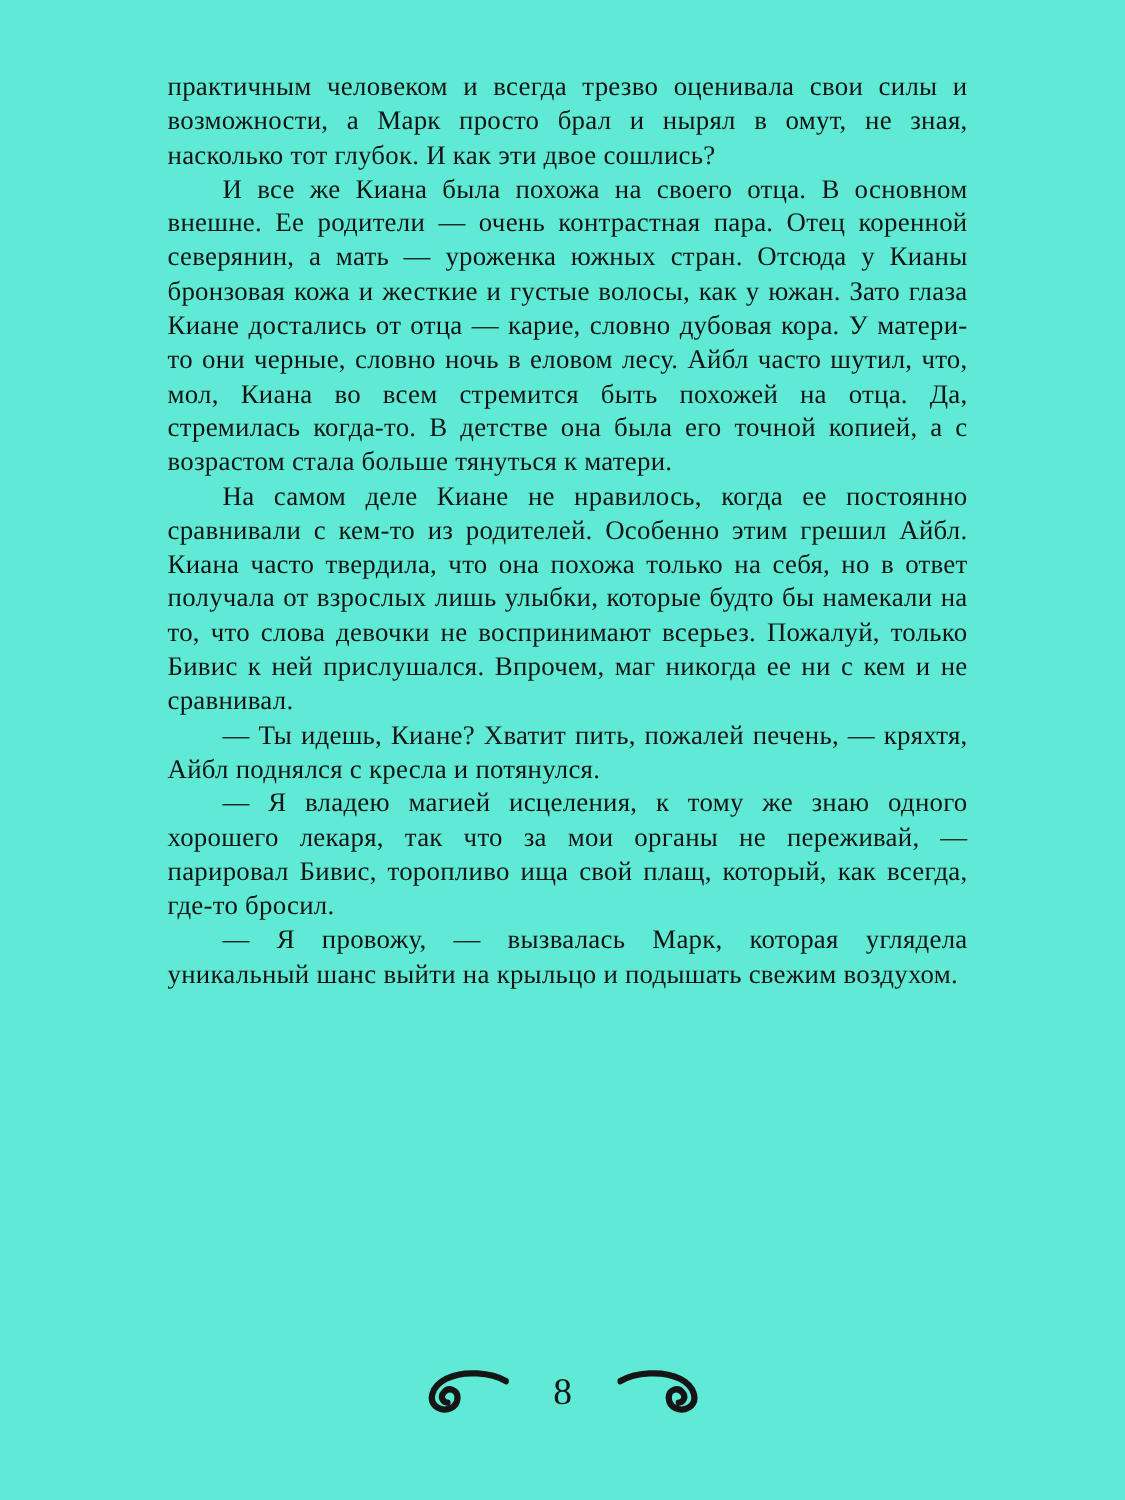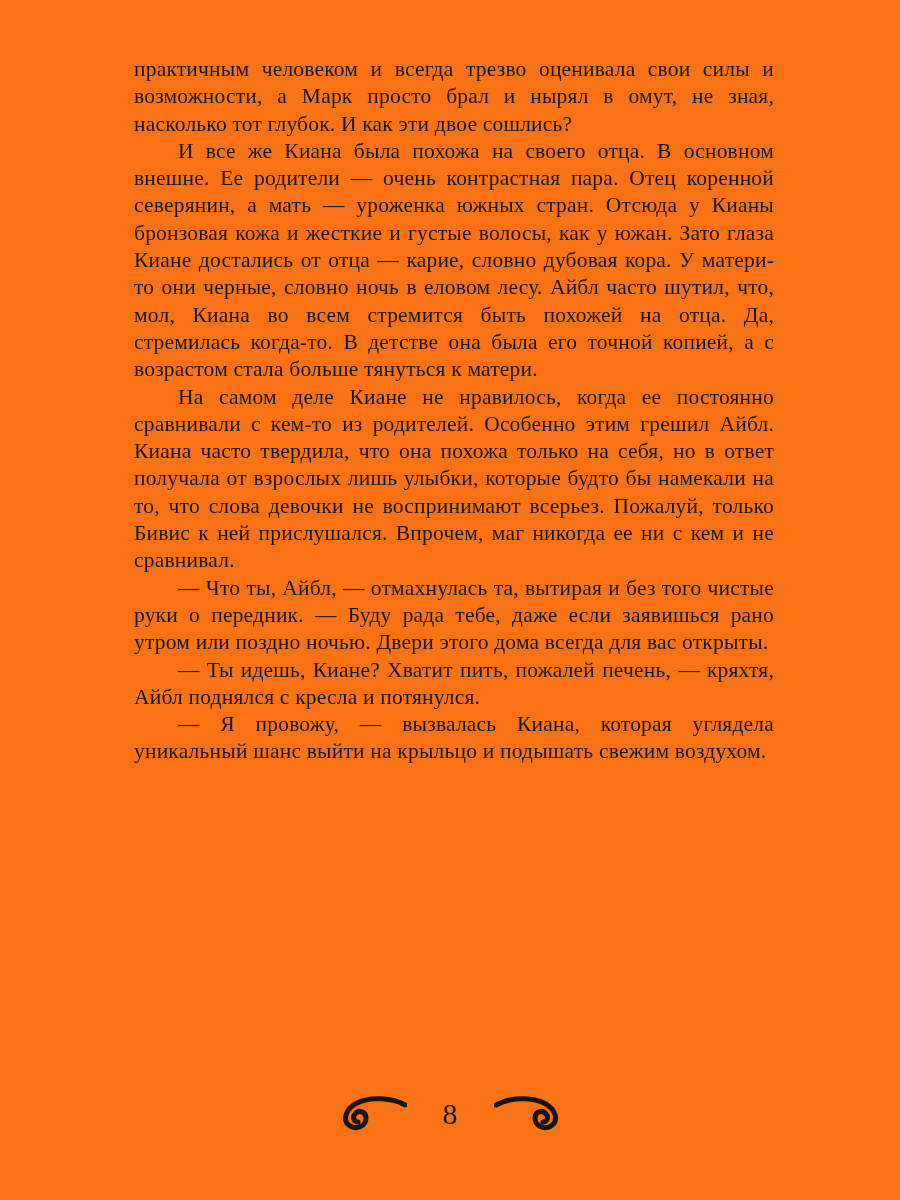--- a/index.html
+++ b/index.html
@@ -4,21 +4,21 @@
 <style>
   html, body {
     margin: 0;
     padding: 0;
     background: #ffffff;
   }
   .page {
     position: relative;
     width: 900px;
     height: 1200px;
-    background: #f97316;
+    background: #5eead4;
     overflow: hidden;
     font-family: "Liberation Serif", serif;
   }
   .text-block {
     position: absolute;
     left: 134px;
     top: 56px;
     width: 640px;
     color: #151515;
     font-size: 21.5px;
@@ -60,23 +60,23 @@
 </style>
 </head>
 <body>
 
 <div class="page">
 
   <div class="text-block">
     <p class="no-indent">практичным человеком и всегда трезво оценивала свои силы и возможности, а Марк просто брал и нырял в омут, не зная, насколько тот глубок. И как эти двое сошлись?</p>
     <p>И все же Киана была похожа на своего отца. В основном внешне. Ее родители — очень контрастная пара. Отец коренной северянин, а мать — уроженка южных стран. Отсюда у Кианы бронзовая кожа и жесткие и густые волосы, как у южан. Зато глаза Киане достались от отца — карие, словно дубовая кора. У матери-то они черные, словно ночь в еловом лесу. Айбл часто шутил, что, мол, Киана во всем стремится быть похожей на отца. Да, стремилась когда-то. В детстве она была его точной копией, а с возрастом стала больше тянуться к матери.</p>
     <p>На самом деле Киане не нравилось, когда ее постоянно сравнивали с кем-то из родителей. Особенно этим грешил Айбл. Киана часто твердила, что она похожа только на себя, но в ответ получала от взрослых лишь улыбки, которые будто бы намекали на то, что слова девочки не воспринимают всерьез. Пожалуй, только Бивис к ней прислушался. Впрочем, маг никогда ее ни с кем и не сравнивал.</p>
-    <p>— Что ты, Айбл, — отмахнулась та, вытирая и без того чистые руки о передник. — Буду рада тебе, даже если заявишься рано утром или поздно ночью. Двери этого дома всегда для вас открыты.</p>
     <p>— Ты идешь, Киане? Хватит пить, пожалей печень, — кряхтя, Айбл поднялся с кресла и потянулся.</p>
-    <p>— Я провожу, — вызвалась Киана, которая углядела уникальный шанс выйти на крыльцо и подышать свежим воздухом.</p>
+    <p>— Я владею магией исцеления, к тому же знаю одного хорошего лекаря, так что за мои органы не переживай, — парировал Бивис, торопливо ища свой плащ, который, как всегда, где-то бросил.</p>
+    <p>— Я провожу, — вызвалась Марк, которая углядела уникальный шанс выйти на крыльцо и подышать свежим воздухом.</p>
   </div>
 
   <div class="footer">
     <span class="ornament">
       <svg width="66" height="36" viewBox="0 0 66 36" aria-hidden="true">
         <path d="M64,9 C52,2 30,0 16,7 C4,13 1,25 9,30 C16,34 25,30 25,22 C25,16 18,13 14,18 C11,21 13,26 17,26" fill="none" stroke="#151515" stroke-width="5" stroke-linecap="round"></path>
       </svg>
     </span>
     <span class="page-number">8</span>
     <span class="ornament mirrored">

